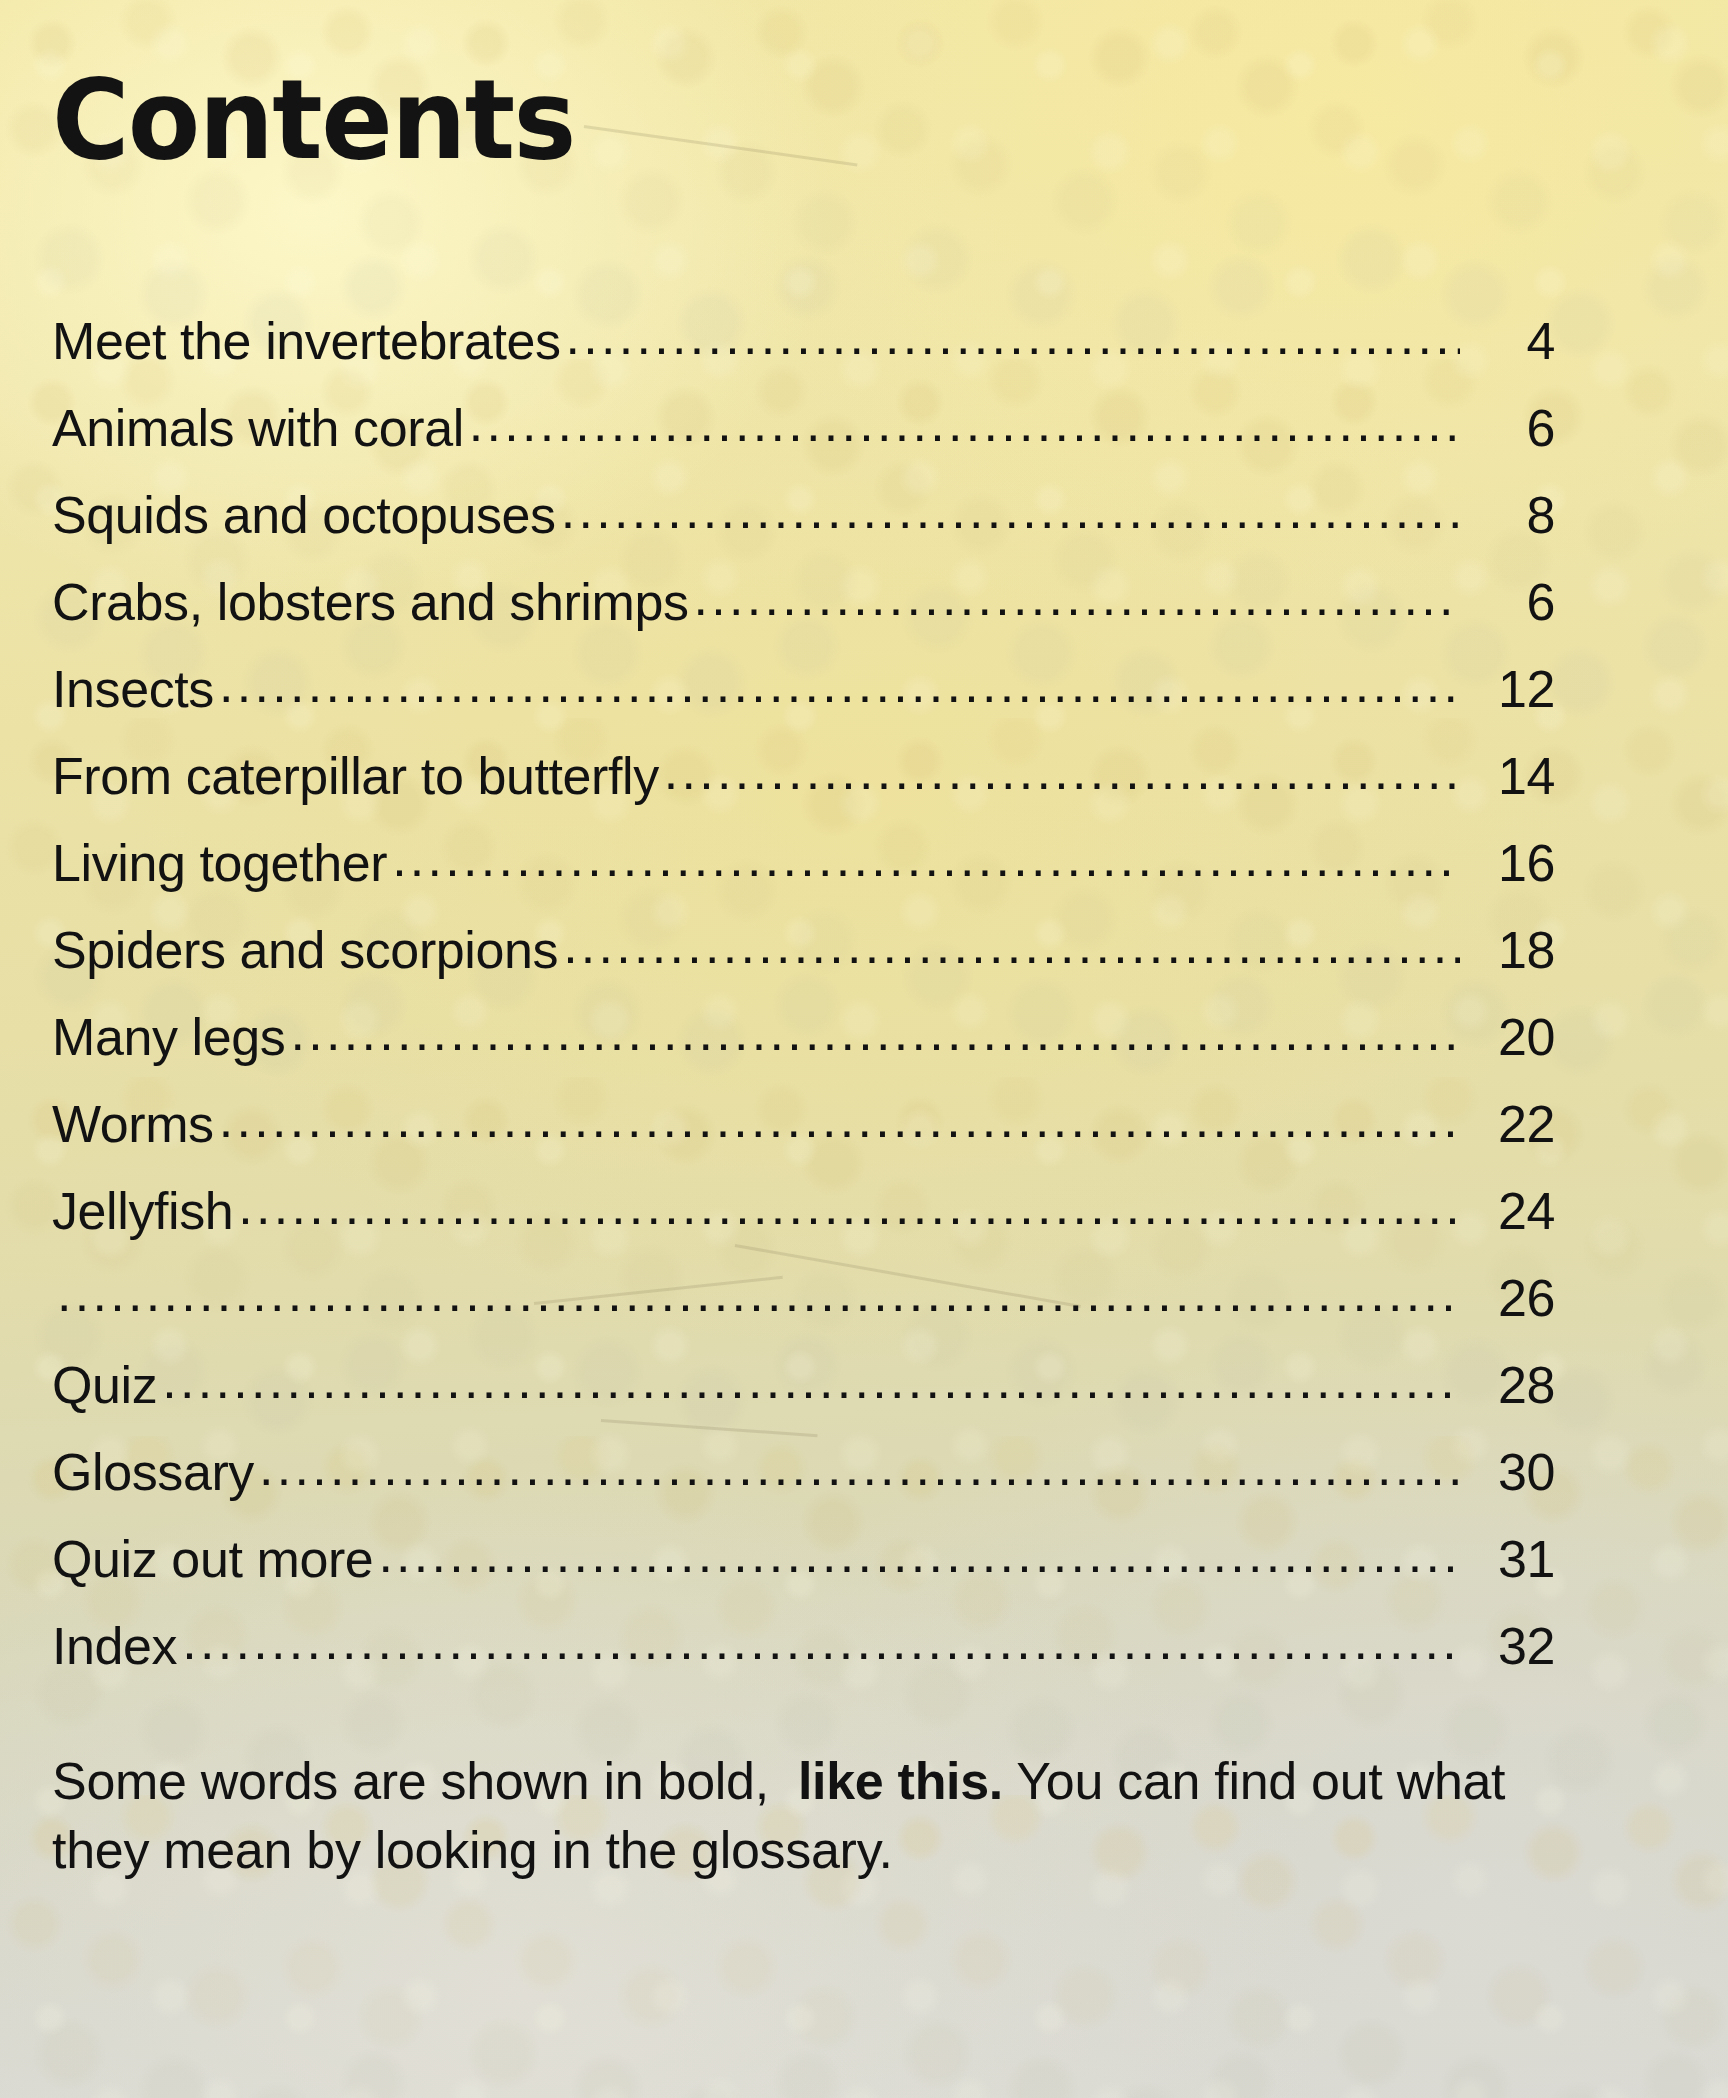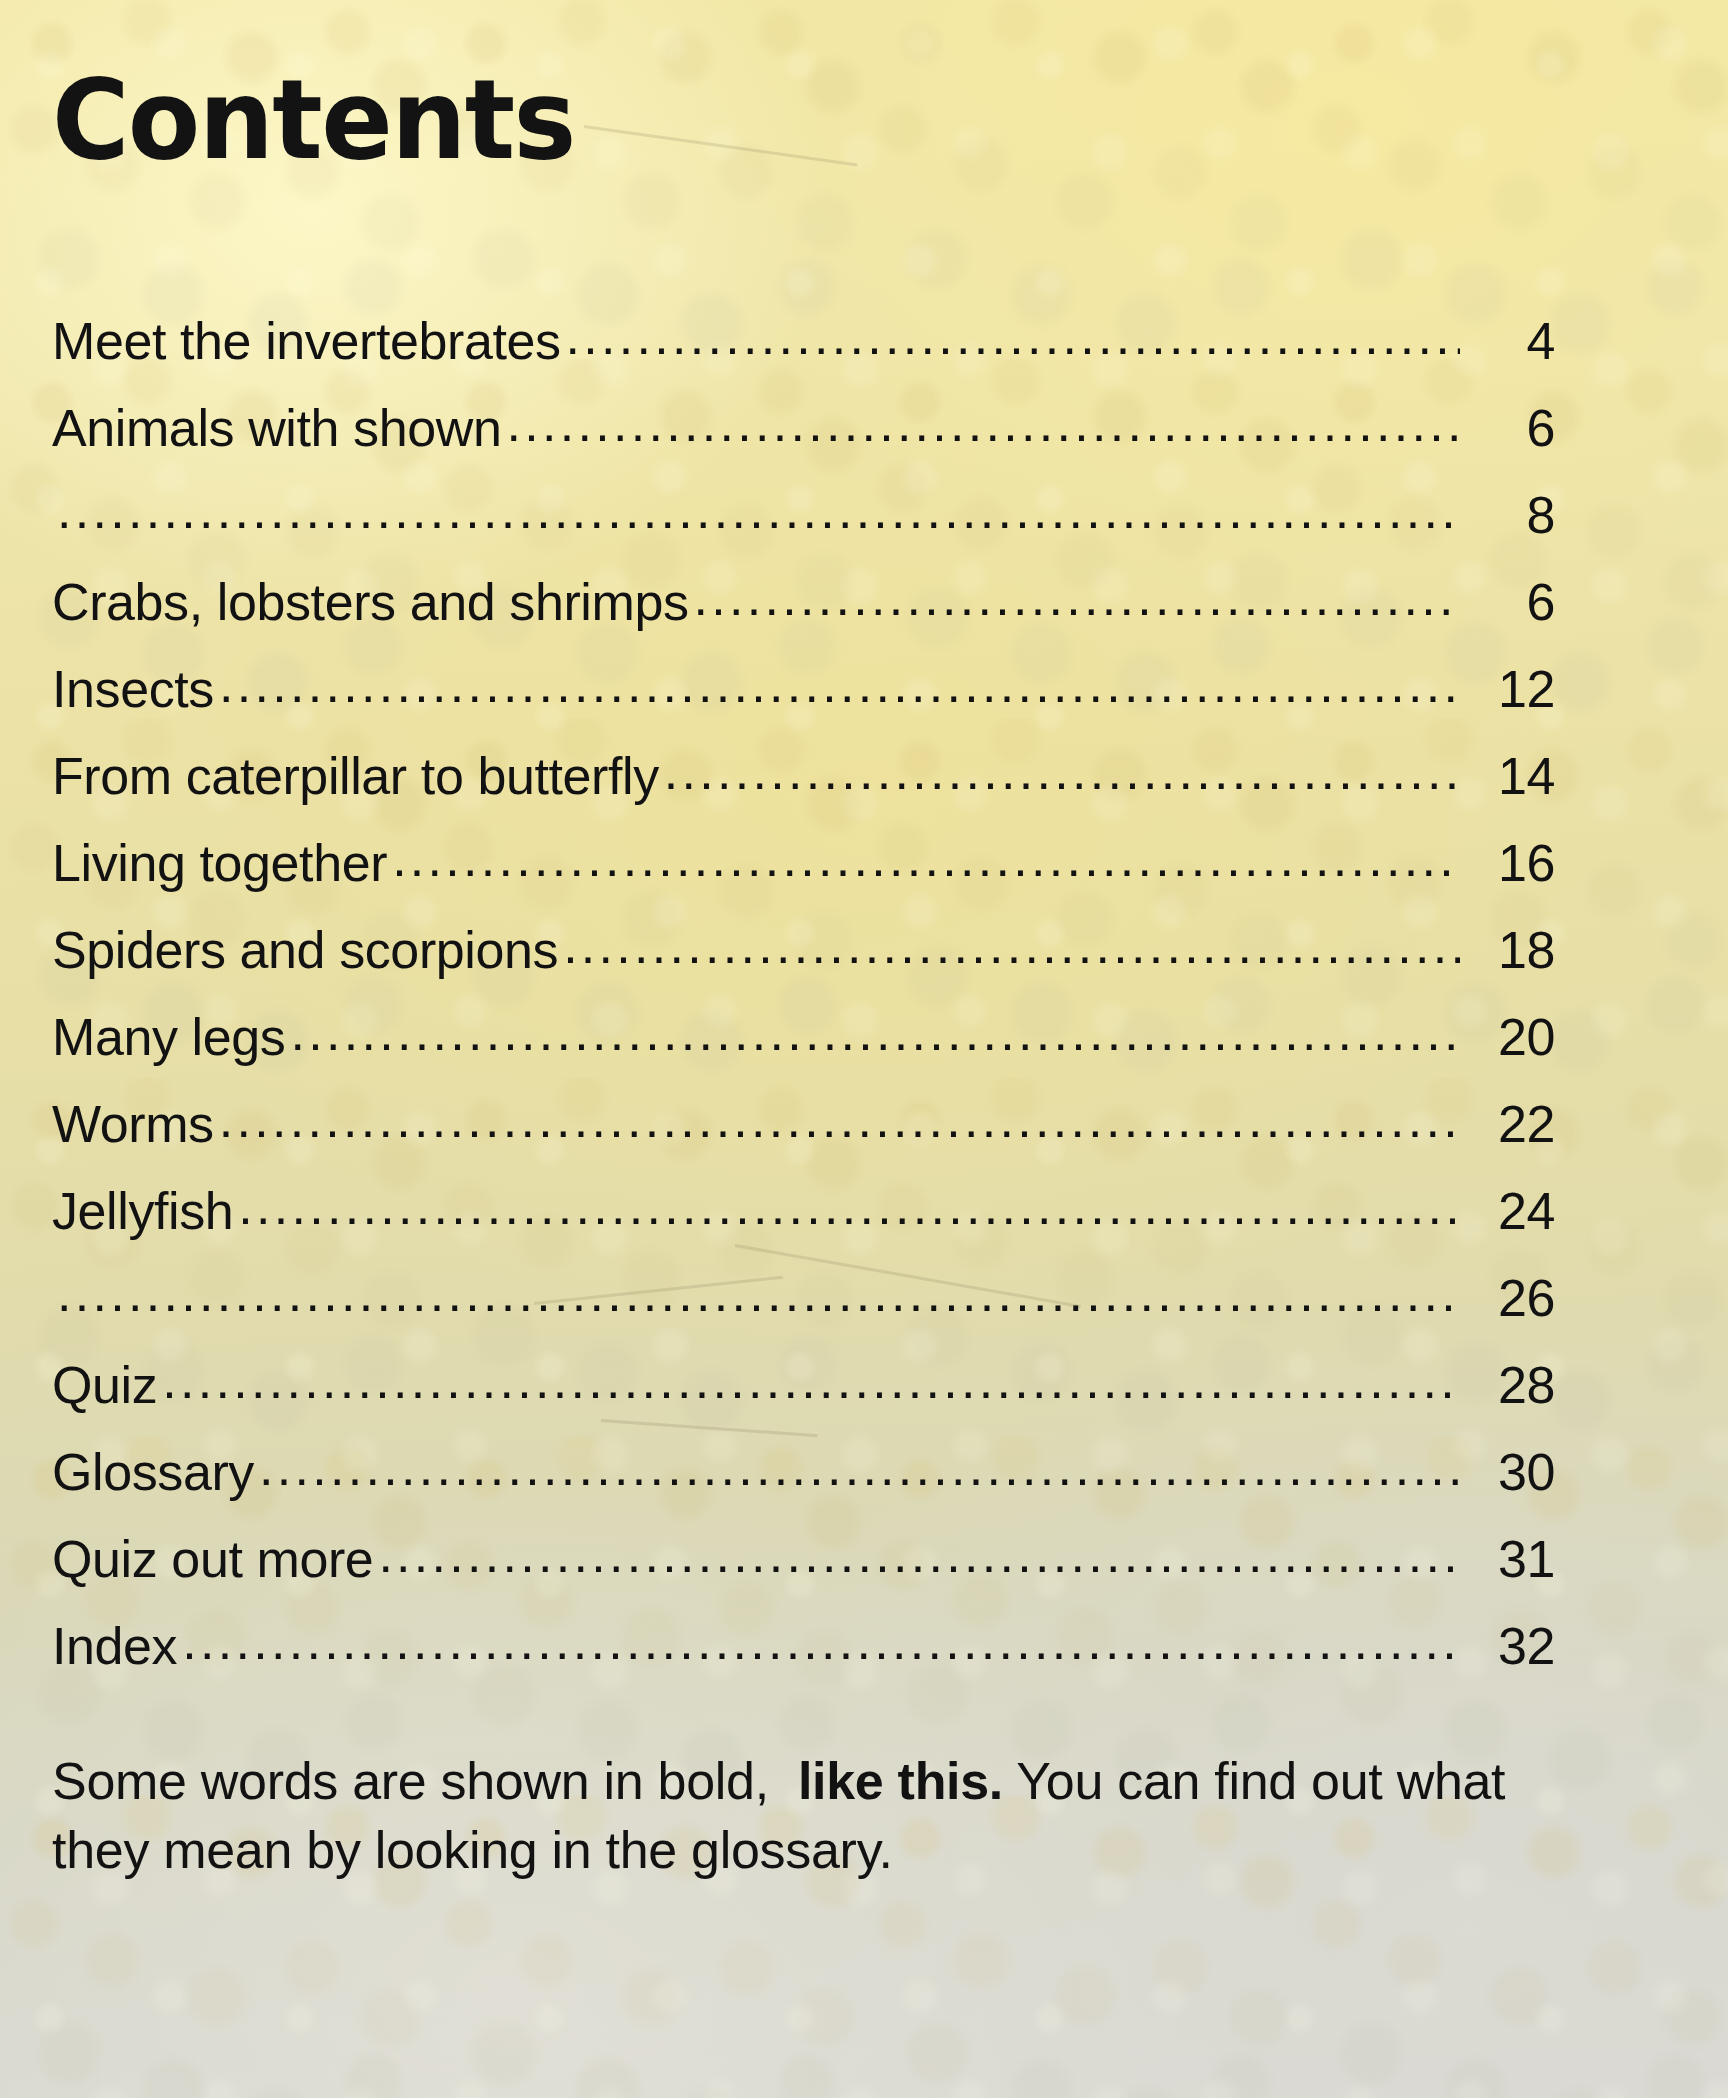--- a/index.html
+++ b/index.html
@@ -169,26 +169,27 @@
 
     <div class="toc">
 
       <div class="toc-row">
         <span class="toc-label">Meet the invertebrates</span>
         <span class="toc-dots">................................................................................................................................................................</span>
         <span class="toc-page">4</span>
       </div>
 
       <div class="toc-row">
-        <span class="toc-label">Animals with shown</span>
+        <span class="toc-label">Animals with coral</span>
         <span class="toc-dots">................................................................................................................................................................</span>
         <span class="toc-page">6</span>
       </div>
 
       <div class="toc-row">
+        <span class="toc-label">Squids and octopuses</span>
         <span class="toc-dots">................................................................................................................................................................</span>
         <span class="toc-page">8</span>
       </div>
 
       <div class="toc-row">
         <span class="toc-label">Crabs, lobsters and shrimps</span>
         <span class="toc-dots">................................................................................................................................................................</span>
         <span class="toc-page">6</span>
       </div>
 

